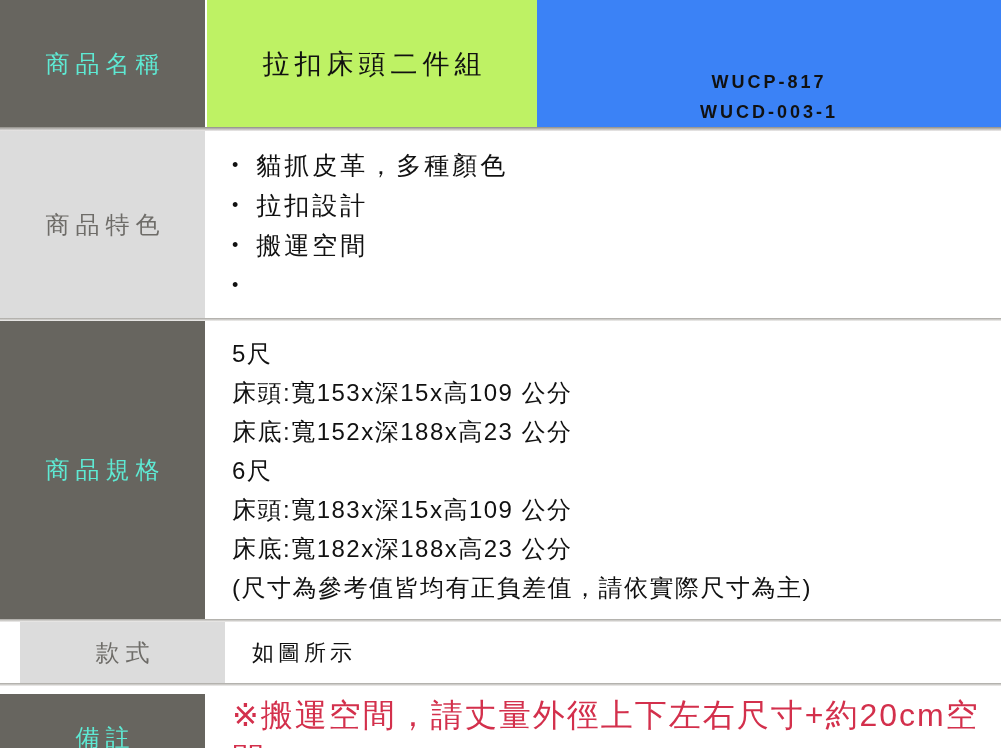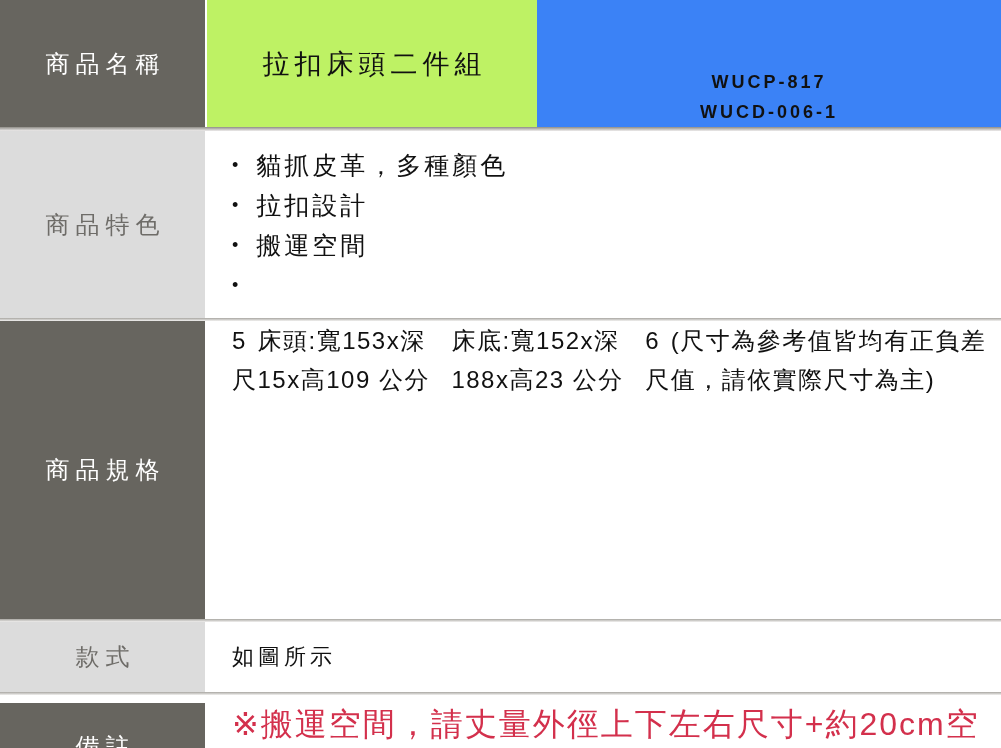--- a/index.html
+++ b/index.html
@@ -33,21 +33,21 @@
     flex-shrink: 0;
     justify-content: center;
     font-size: 24px;
     font-weight: 500;
     letter-spacing: 6px;
     text-indent: 6px; 
     border-right: 2px solid #ffffff;
   }
   .label-dark {
     background: var(--dark, #67655f);
-    color: #ffffff;
+    color: #5eead4;
   }
   .label-light {
     background: var(--light, #dcdcdc);
     color: var(--labelText, #6e6c68);
   }
   
   .header-row { height: 127px; }
   .name-cell {
     width: 330px;
     flex-shrink: 0;
@@ -84,29 +84,29 @@
     display: flex;
     align-items: center;
   }
   .bullet {
     font-size: 18px;
     margin-right: 15px;
     color: #111111;
   }
   
   .specs-row { height: 298px; }
-  .specs-cell { align-items: flex-start; justify-content: center; }
+  .specs-cell { flex-direction: column; align-items: flex-start; justify-content: center; }
   .spec-line {
     font-size: 24px;
     font-weight: 500;
     letter-spacing: 1.5px;
     line-height: 39px;
   }
   
-  .style-row { height: 70px; }
+  .style-row { height: 61px; margin-left: 20px; }
   .style-value {
     font-size: 22px;
     font-weight: 500;
     letter-spacing: 4px;
   }
   
   .note-row { flex: 1; margin-top: 8px; }
   .note-value {
     color: var(--red, #d3304c);
     font-size: 32px;
@@ -117,21 +117,21 @@
 </head>
 <body>
 
 <div class="page">
 
   <div class="row header-row">
     <div class="cell label-cell label-dark">商品名稱</div>
     <div class="cell name-cell">拉扣床頭二件組</div>
     <div class="cell codes-cell">
       <div>WUCP-817</div>
-      <div>WUCD-006-1</div>
+      <div>WUCD-003-1</div>
     </div>
   </div>
 
   <div class="sep"></div>
 
   <div class="row features-row">
     <div class="cell label-cell label-light">商品特色</div>
     <div class="cell content-cell">
       <ul class="features-list">
         <li>
@@ -155,20 +155,22 @@
 
   <div class="sep thin"></div>
 
   <div class="row specs-row">
     <div class="cell label-cell label-dark">商品規格</div>
     <div class="cell content-cell specs-cell">
       <div class="spec-line">5尺</div>
       <div class="spec-line">床頭:寬153x深15x高109 公分</div>
       <div class="spec-line">床底:寬152x深188x高23 公分</div>
       <div class="spec-line">6尺</div>
+      <div class="spec-line">床頭:寬183x深15x高109 公分</div>
+      <div class="spec-line">床底:寬182x深188x高23 公分</div>
       <div class="spec-line">(尺寸為參考值皆均有正負差值，請依實際尺寸為主)</div>
     </div>
   </div>
 
   <div class="sep thin"></div>
 
   <div class="row style-row">
     <div class="cell label-cell label-light">款式</div>
     <div class="cell content-cell style-value">如圖所示</div>
   </div>

